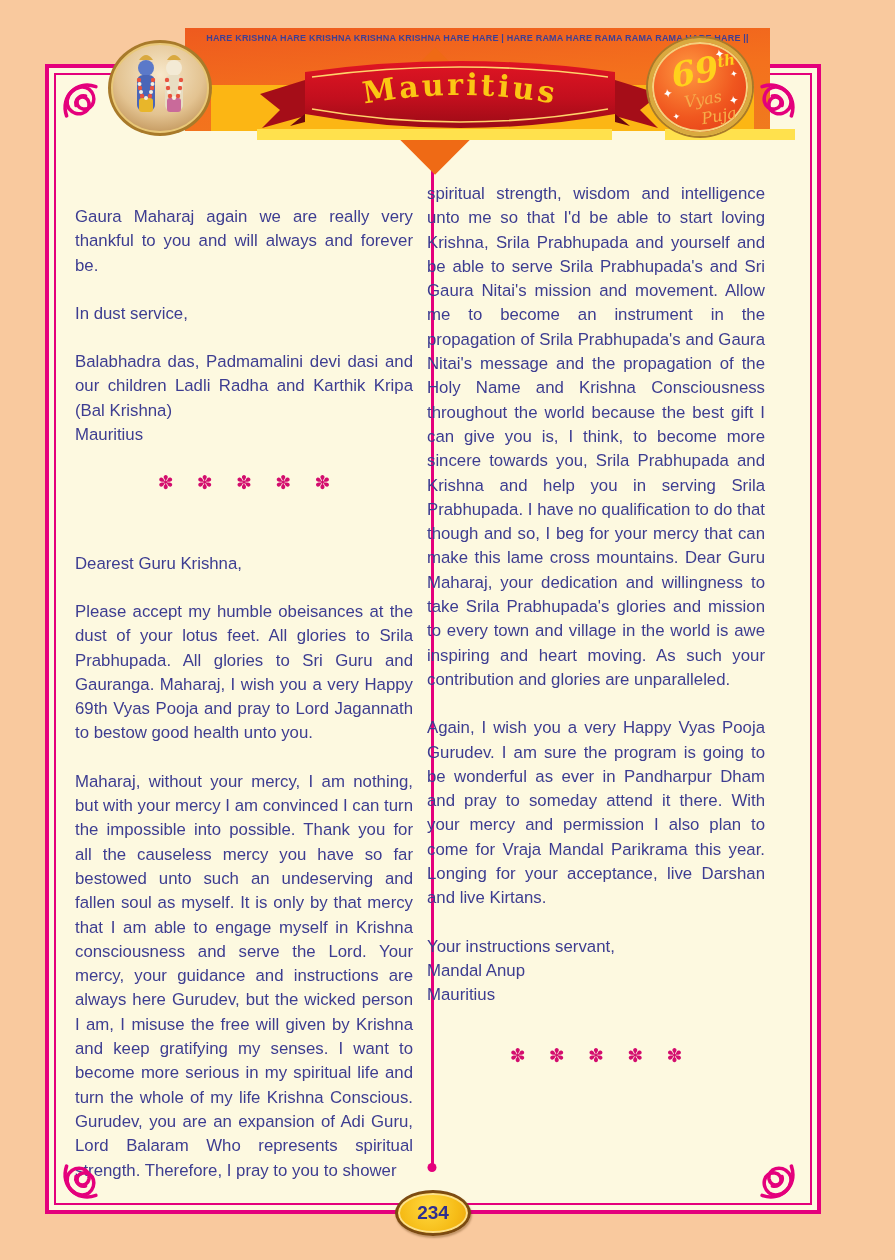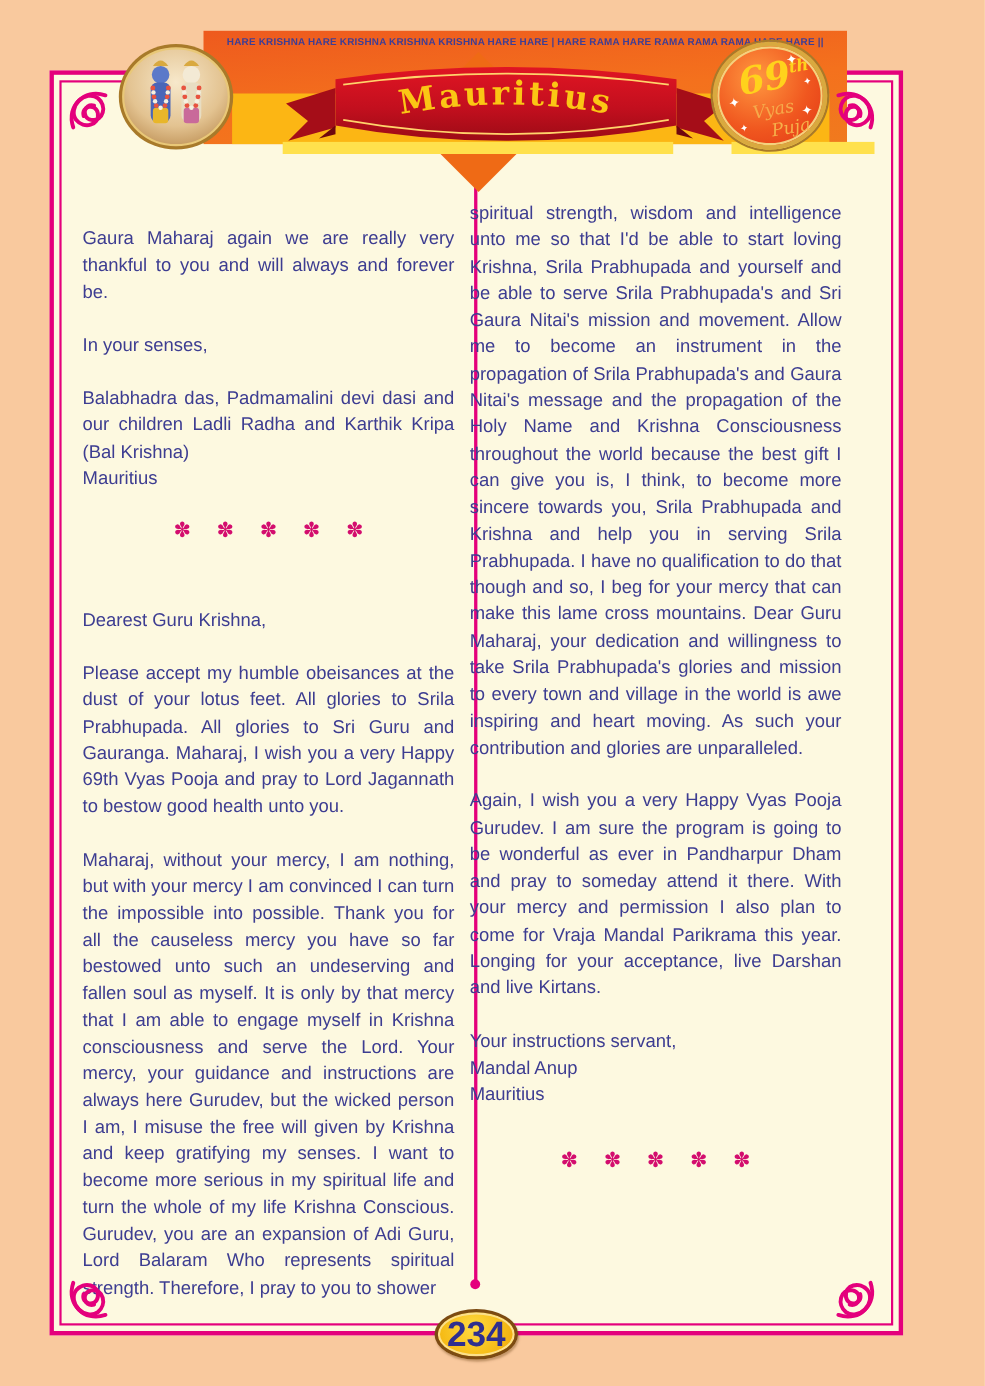--- a/index.html
+++ b/index.html
@@ -71,21 +71,21 @@
   .divider .dot{position:absolute;left:50%;width:9px;height:9px;border-radius:50%;
            background:#e4007c;transform:translateX(-50%);}
   .dot-top{top:-4px;} .dot-bottom{bottom:-4px;}
 
   
   .page-badge{position:absolute;left:395px;top:1190px;width:76px;height:46px;z-index:5;
       border-radius:50%;border:3px solid #7c4b12;box-sizing:border-box;
       background:radial-gradient(circle at 45% 35%,#ffd940 0%,#f6bc17 60%,#eda30d 100%);
       box-shadow:inset 0 0 0 2px #fce08a, 1px 2px 2px rgba(90,50,0,.35);
       display:flex;align-items:center;justify-content:center;
-      color:#2f2f8f;font-weight:bold;font-size:32px;}
+      color:#2f2f8f;font-weight:bold;font-size:19px;}
 </style>
 </head>
 <body>
 
 <div class="canvas">
 
   <div class="frame">
     <div class="frame-inner"></div>
   </div>
 
@@ -203,21 +203,21 @@
     </div>
   </div>
 
   <div class="divider">
     <span class="dot dot-top"></span>
     <span class="dot dot-bottom"></span>
   </div>
 
   <div class="col col-left">
     <p class="para">Gaura Maharaj again we are really very thankful to you and will always and forever be.</p>
-    <p class="para">In your senses,</p>
+    <p class="para">In dust service,</p>
     <div class="para">
       <div>Balabhadra das, Padmamalini devi dasi and our children Ladli Radha and Karthik Kripa (Bal Krishna)</div>
       <div class="sig-line">Mauritius</div>
     </div>
     <div class="asterisks">✽ ✽ ✽ ✽ ✽</div>
     <p class="para">Dearest Guru Krishna,</p>
     <p class="para">Please accept my humble obeisances at the dust of your lotus feet. All glories to Srila Prabhupada. All glories to Sri Guru and Gauranga. Maharaj, I wish you a very Happy 69th Vyas Pooja and pray to Lord Jagannath to bestow good health unto you.</p>
     <p class="para">Maharaj, without your mercy, I am nothing, but with your mercy I am convinced I can turn the impossible into possible. Thank you for all the causeless mercy you have so far bestowed unto such an undeserving and fallen soul as myself. It is only by that mercy that I am able to engage myself in Krishna consciousness and serve the Lord. Your mercy, your guidance and instructions are always here Gurudev, but the wicked person I am, I misuse the free will given by Krishna and keep gratifying my senses. I want to become more serious in my spiritual life and turn the whole of my life Krishna Conscious. Gurudev, you are an expansion of Adi Guru, Lord Balaram Who represents spiritual strength. Therefore, I pray to you to shower</p>
   </div>
 

